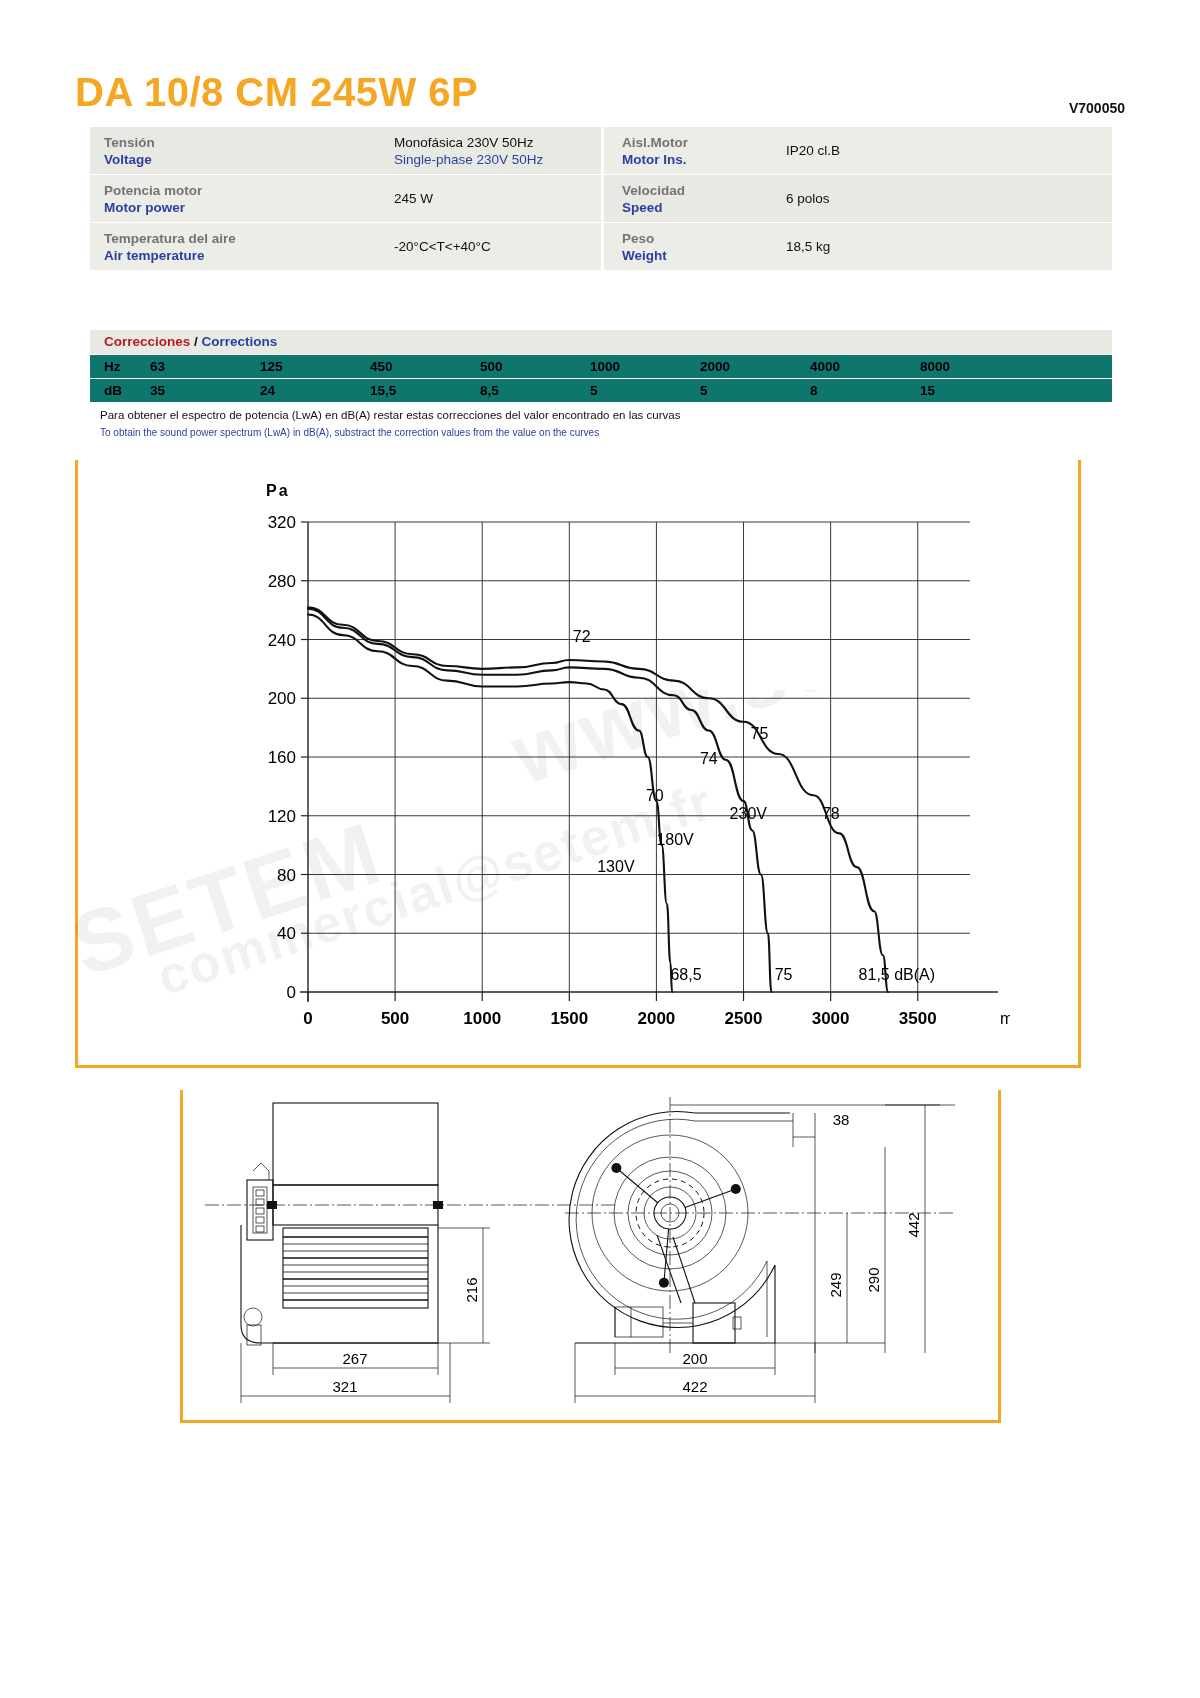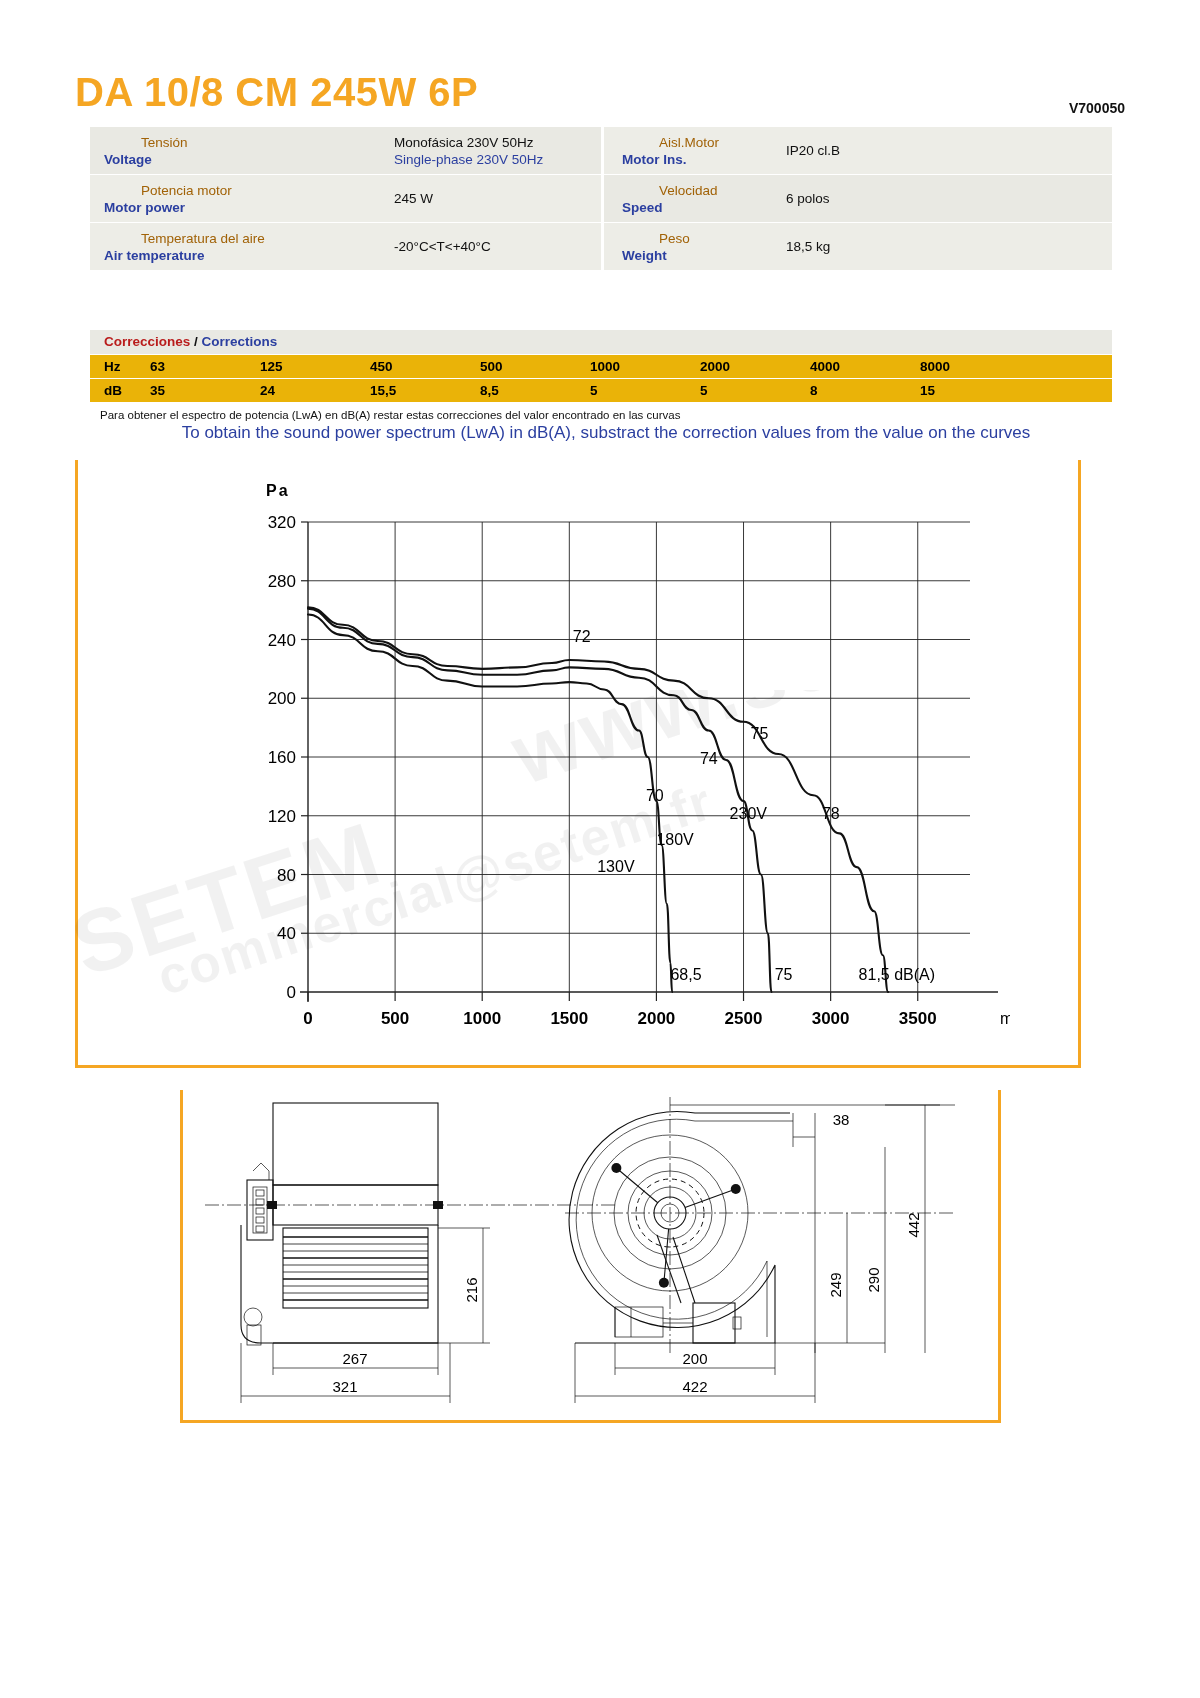--- a/index.html
+++ b/index.html
@@ -40,21 +40,21 @@
     display: flex; align-items: center;
     border-bottom: 1px solid #ffffff;
     background: #E9E9E3;
     min-height: 47px;
   }
   .spec-row.alt { background: #EDEDE7; }
   .spec-labels {
     width: 300px; padding-left: 14px; box-sizing: border-box;
   }
   .spec-col.right .spec-labels { width: 178px; padding-left: 18px; }
-  .lbl-es { font-size: 13.5px; font-weight: normal; color: #a16207; line-height: 17px; margin-left: 37px; }
+  .lbl-es { font-size: 13.5px; font-weight: bold; color: #737373; line-height: 17px; }
   .lbl-en { font-size: 13.5px; font-weight: bold; color: #2B3FA0; line-height: 17px; }
   .spec-vals { flex: 1; padding-left: 4px; }
   .val-es { font-size: 13.5px; color: #111; line-height: 17px; }
   .val-en { font-size: 13.5px; color: #2B3FA0; line-height: 17px; }
   .val-single { font-size: 13.5px; color: #111; }
   .val-pair { display: flex; }
   .val-pair .v1 { width: 78px; }
   .spec-col.right .spec-row { border-left: 3px solid #ffffff; }
 
   
@@ -63,29 +63,29 @@
   }
   #corr-title {
     background: #E9E9E3; height: 24px; line-height: 24px;
     padding-left: 14px; font-size: 13.5px; font-weight: bold;
   }
   #corr-title .es { color: #b91c1c; }
   #corr-title .sep { color: #111; }
   #corr-title .en { color: #2B3FA0; }
   .corr-row {
     display: flex; height: 23px; align-items: center;
-    background: #eab308;
+    background: #0f766e;
     border-top: 1px solid #ffffff;
     font-size: 13.5px; font-weight: bold;
   }
   .corr-row .c0 { width: 60px; padding-left: 14px; box-sizing: border-box; text-align: left; }
   .corr-row .cn { width: 110px; text-align: left; }
   #corr-notes { margin-top: 5px; padding-left: 10px; }
   .note-es { font-size: 11.5px; color: #111; line-height: 17px; }
-  .note-en { font-size: 17px; color: #2B3FA0; line-height: 17px; text-align: center; }
+  .note-en { font-size: 10px; color: #2B3FA0; line-height: 17px; }
 
   
   .yframe {
     position: absolute; border: 3px solid #F5A623;
     border-top: none;
     pointer-events: none;
   }
   #frame-chart { left: 75px; top: 460px; width: 1000px; height: 605px; }
   #frame-draw  { left: 180px; top: 1090px; width: 815px; height: 330px; }
 

